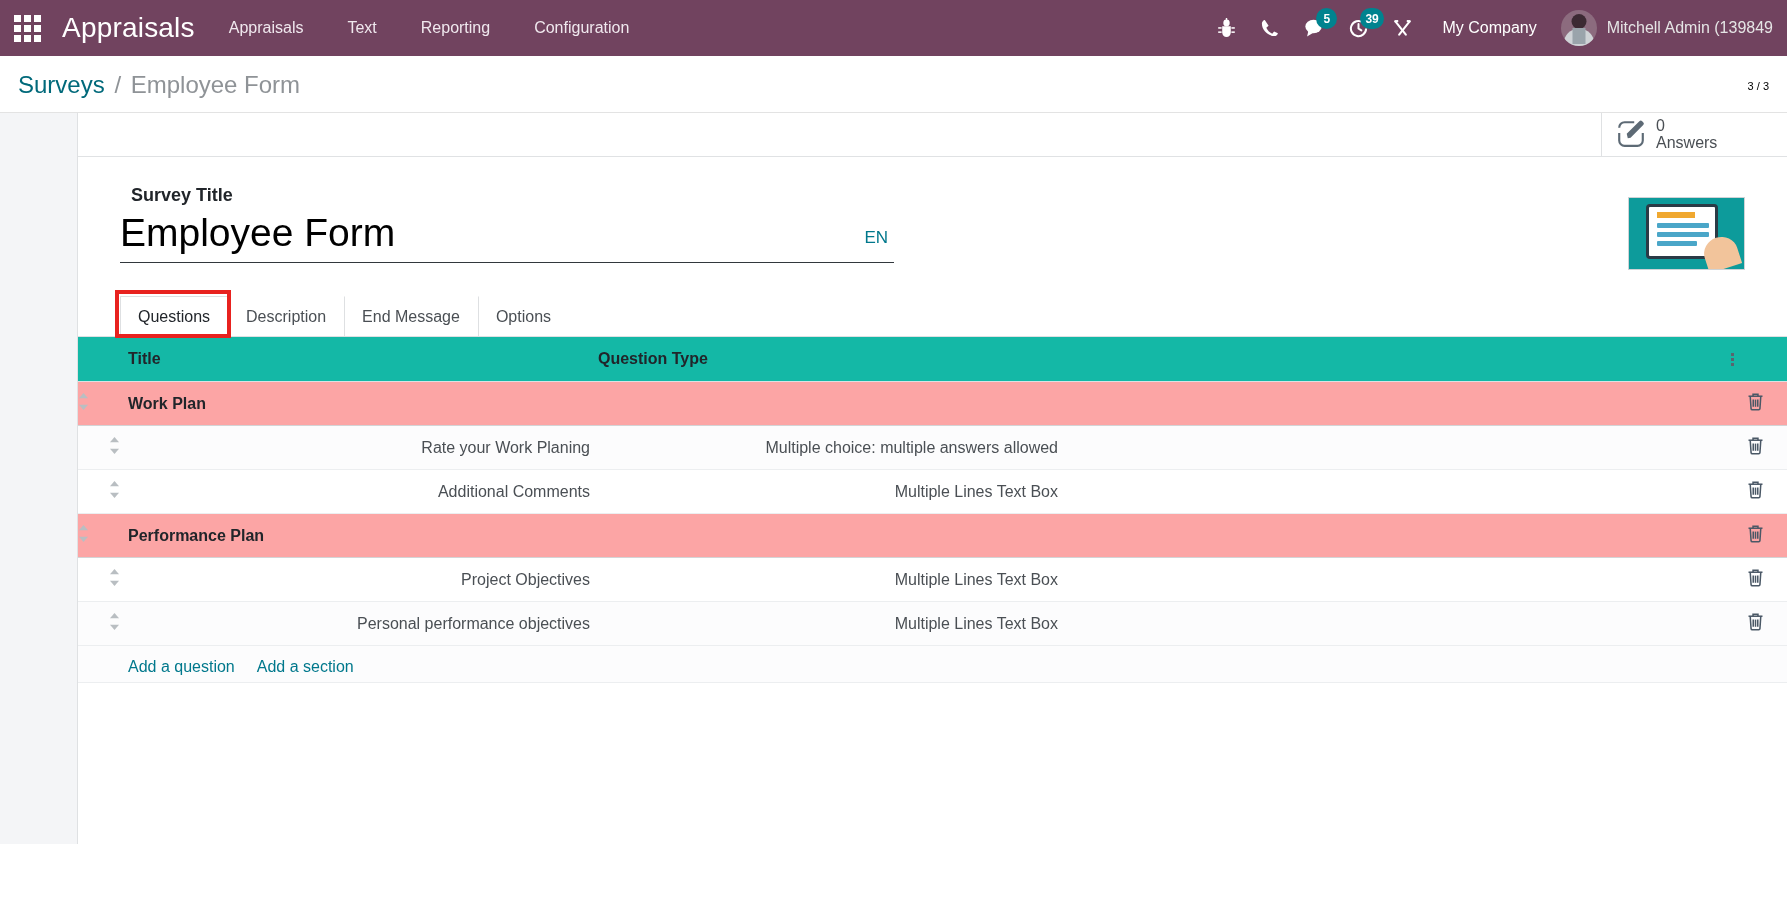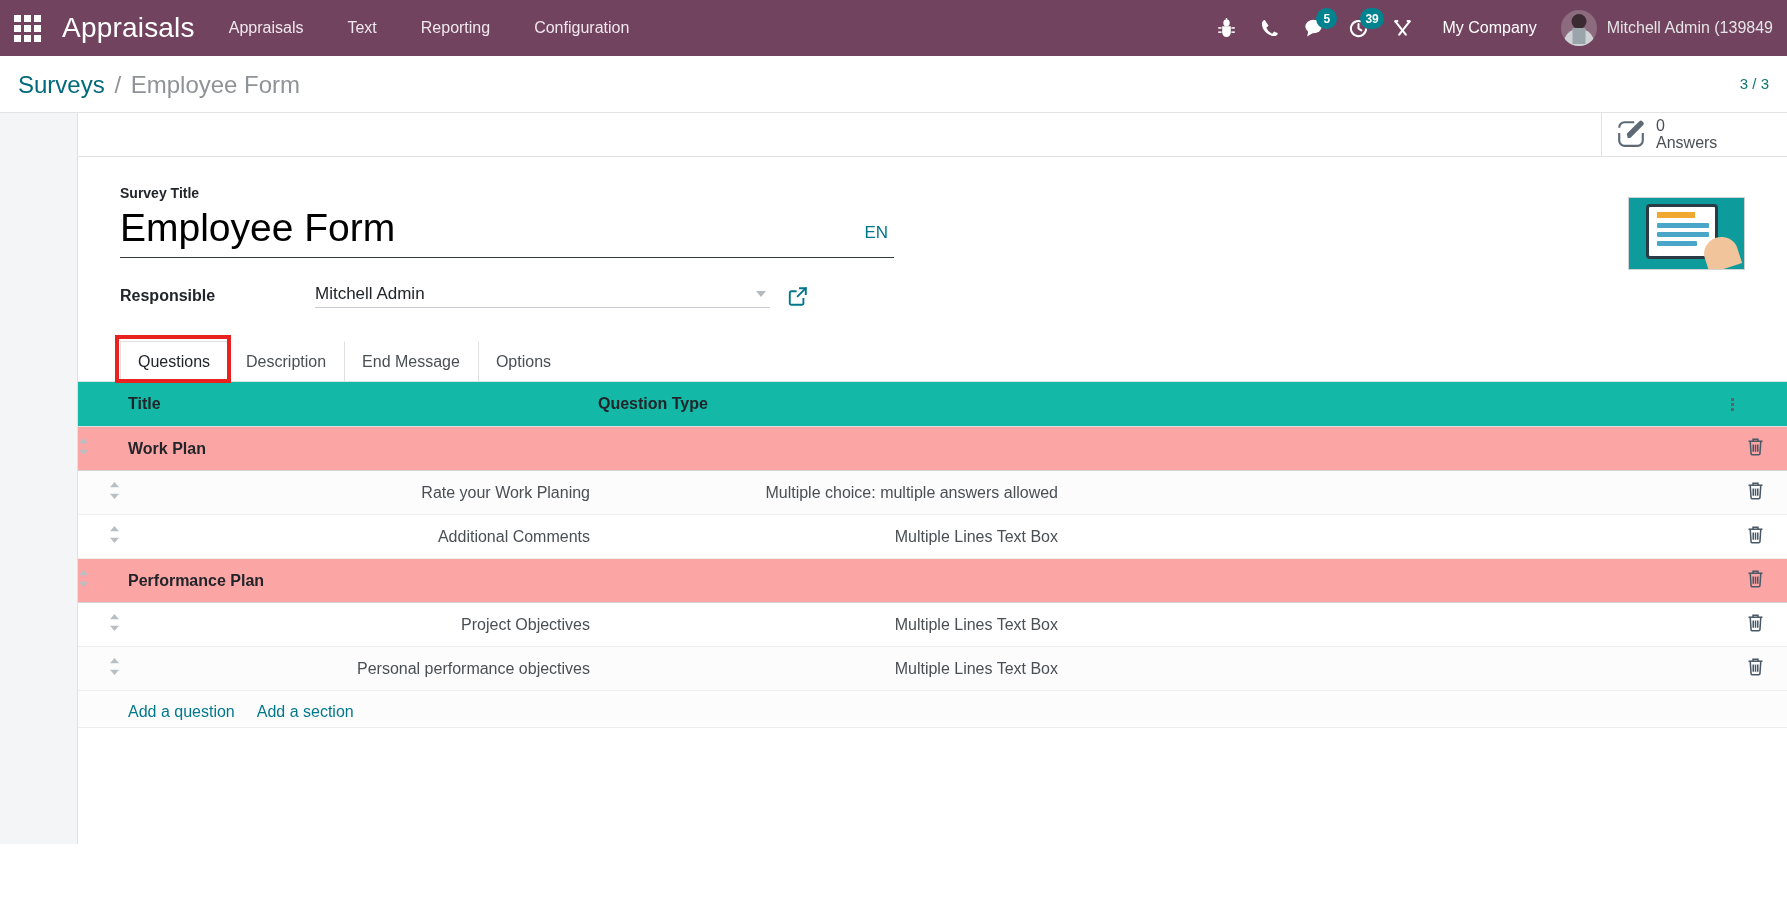--- a/index.html
+++ b/index.html
@@ -155,22 +155,22 @@
     letter-spacing: .4px;
     padding: 9px 16px;
     margin-left: 14px;
     cursor: pointer;
     font-family: inherit;
   }
   .pager {
     position: absolute;
     right: 18px;
     bottom: 20px;
-    font-size: 15px;
-    color: #0f766e;
+    font-size: 11px;
+    color: #000000;
     user-select: none;
   }
 
   
   .content {
     background: #f4f5f7;
     height: calc(897px - 56px - 110px);
     display: flex;
     padding-left: 77px;
     position: relative;
@@ -207,24 +207,25 @@
   .stat-label { font-size: 16px; color: #4a4f54; }
 
   .sheet {
     padding: 28px 0 0 0;
     position: relative;
   }
 
   
   .title-zone { padding: 0 42px; position: relative; }
   .field-label-small {
-    font-size: 14px;
+    font-size: 18px;
     font-weight: bold;
     color: #21252a;
     margin-bottom: 2px;
+    margin-left: 11px;
   }
   .title-row {
     display: flex;
     align-items: flex-end;
     width: 774px;
     border-bottom: 1px solid #32383d;
     padding-bottom: 4px;
   }
   .title-value {
     font-size: 39px;
@@ -556,34 +557,20 @@
           <div class="tab-device">
             <div class="ttop"></div>
             <div class="tline" style="top:16px;width:52px;"></div>
             <div class="tline" style="top:25px;width:52px;"></div>
             <div class="tline" style="top:34px;width:40px;"></div>
           </div>
           <div class="hand"></div>
         </div>
       </div>
 
-      <div class="resp-row">
-        <div class="resp-label">Responsible</div>
-        <div class="resp-field">
-          <span class="resp-value">Mitchell Admin</span>
-          <span class="caret-down"></span>
-        </div>
-        <span class="ext-link">
-          <svg width="20" height="20" viewBox="0 0 20 20" fill="none" stroke="#00788c" stroke-width="1.9">
-            <path d="M11 2.2 h6.8 v6.8"></path>
-            <path d="M17.8 2.2 L9.6 10.4" stroke-linecap="round"></path>
-            <path d="M15.4 12 v5.2 a1.6 1.6 0 0 1 -1.6 1.6 H3.4 a1.6 1.6 0 0 1 -1.6 -1.6 V6.8 a1.6 1.6 0 0 1 1.6 -1.6 H8.6"></path>
-          </svg>
-        </span>
-      </div>
 
       <div class="notebook">
         <div class="tabs">
           <div class="tab active">Questions</div>
           <div class="tab inactive">Description</div>
           <div class="tab inactive">End Message</div>
           <div class="tab inactive">Options</div>
           <div class="tab-highlight"></div>
         </div>
 

